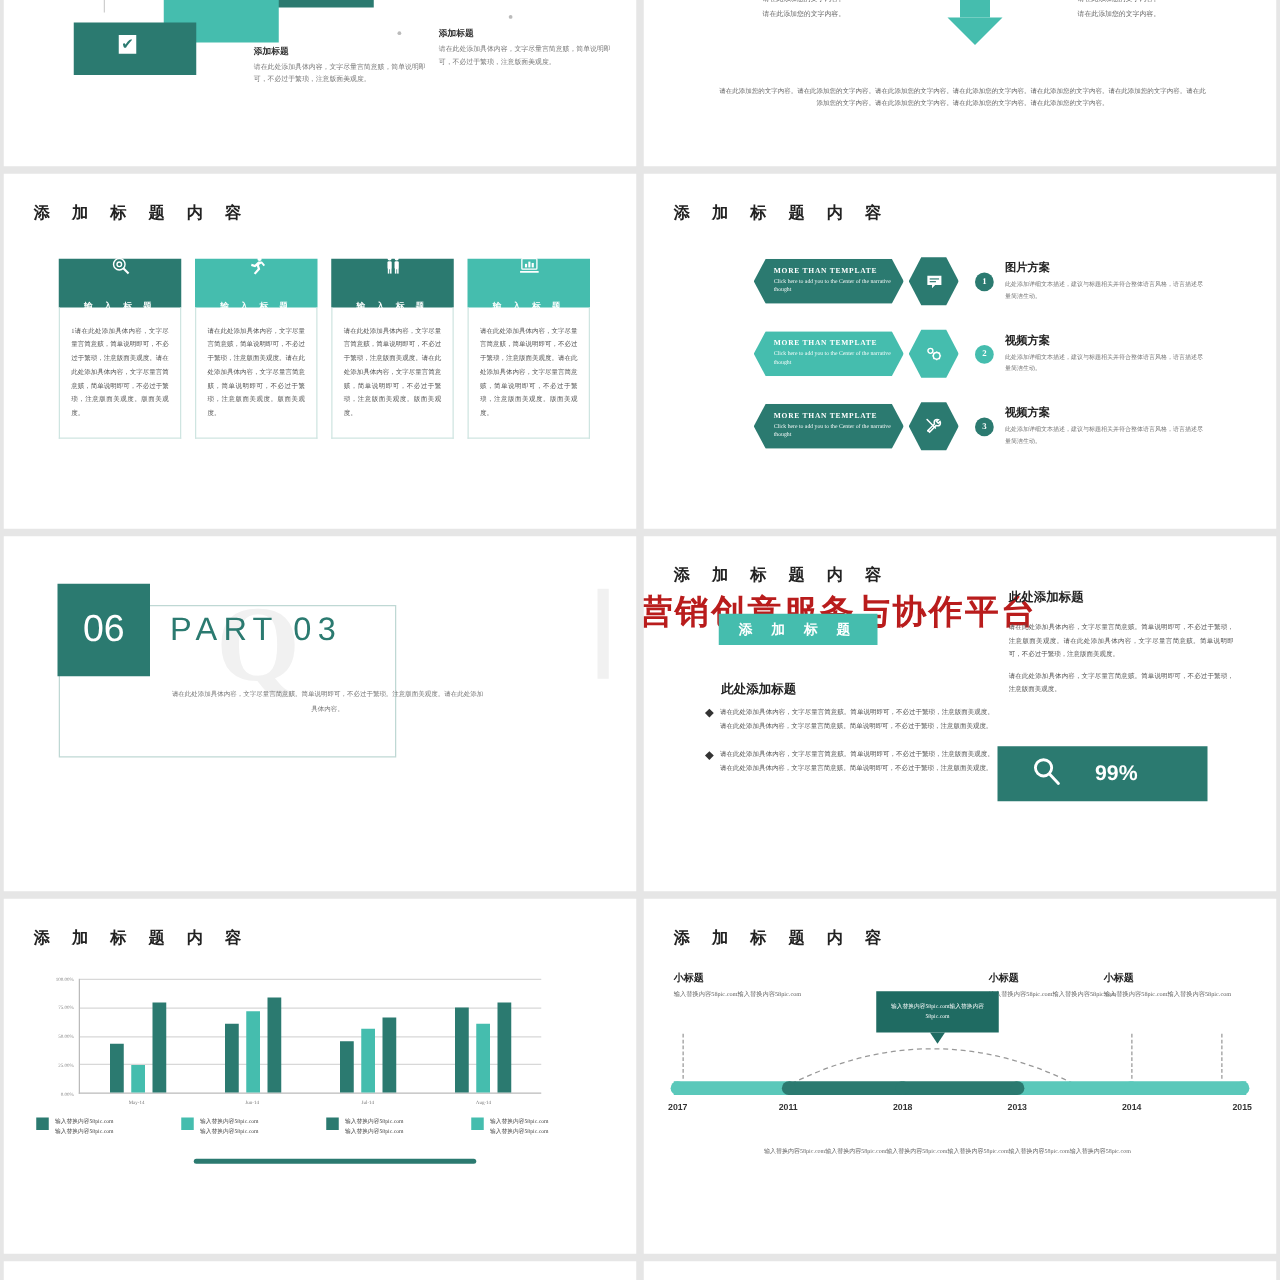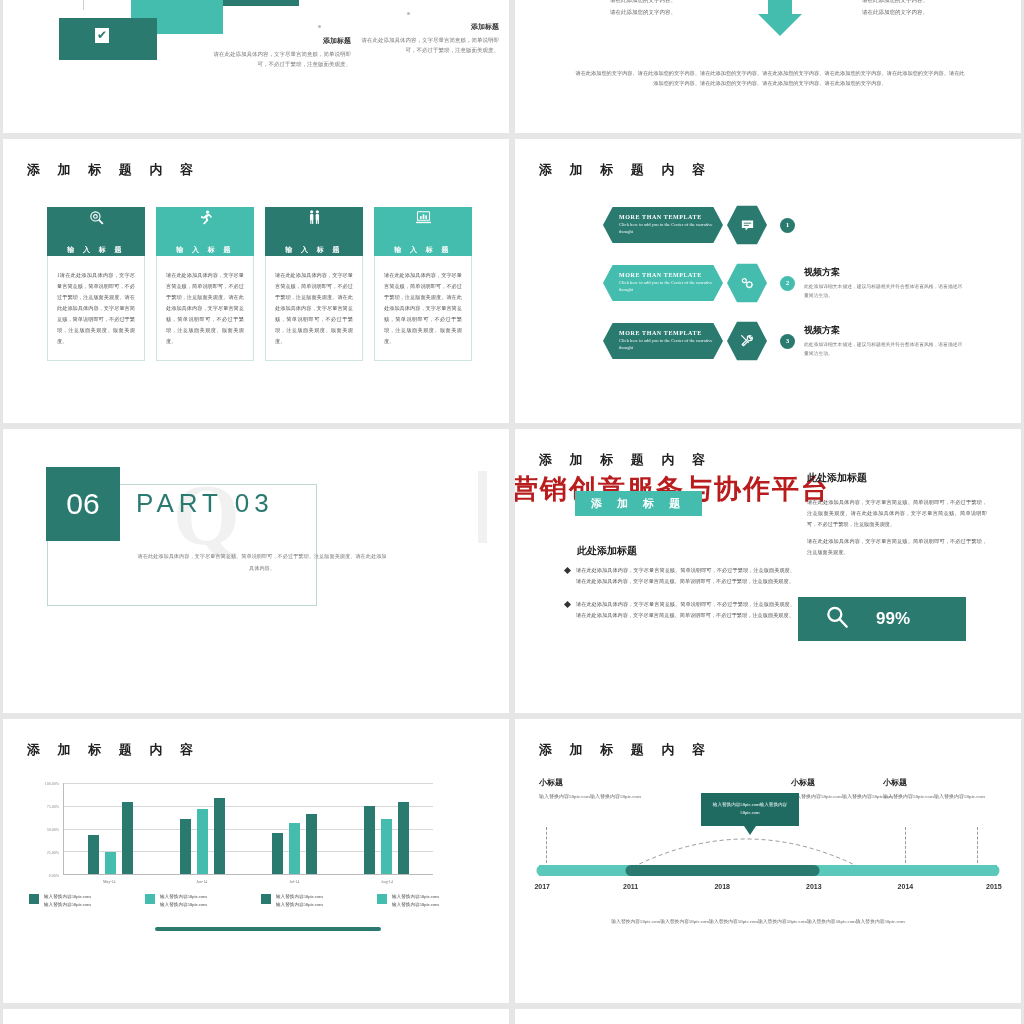--- a/index.html
+++ b/index.html
@@ -28,42 +28,42 @@
     letter-spacing:7px;
   }
 
   
   .sa-rect { position:absolute; }
   .r1 { left:56px; top:18px;  width:98px; height:42px; background:#2b7a70; }
   .r2 { left:128px; top:-28px; width:92px; height:62px; background:#45bdae; }
   .r3 { left:198px; top:-34px; width:98px; height:40px; background:#2b7a70; }
   .sa-icn { position:absolute; color:#fff; font-size:16px; }
   .sa-line { position:absolute; background:#cfcfcf; }
-  .sa-txt { position:absolute; text-align:right; width:120px;font-family:Liberation Serif, serif; }
+  .sa-txt { position:absolute; text-align:left; width:120px;font-family:Liberation Serif, serif; }
   .sa-h { font-size:7px; font-weight:700; color:#333; margin-bottom:3px; }
   .sa-p { font-size:5.5px; line-height:1.85; color:#777; }
   .sa-dot { position:absolute; width:3px; height:3px; border-radius:50%; background:#bbb; }
 
   
   .sb-p { position:absolute; font-size:5.5px; line-height:2.2; color:#666; text-align:center; }
   .arrow-wrap { position:absolute; left:243px; top:-16px; }
   .arrow-stem { width:24px; height:30px; background:#45bdae; margin:0 auto; }
   .arrow-head {
     width:0; height:0; margin:0 auto;
     border-left:22px solid transparent; border-right:22px solid transparent;
     border-top:22px solid #45bdae;
   }
   .sb-foot { position:absolute; left:60px; top:68px; width:390px;
              font-size:5.2px; line-height:2.0; color:#666; text-align:center; }
 
   
   .cards { position:absolute; left:44px; top:68px; display:flex; gap:11px; }
   .card { width:98px; }
   .card-head {
-    height:49px; display:flex; flex-direction:column;
+    height:39px; display:flex; flex-direction:column;
     align-items:center; justify-content:center; gap:19px;
   }
   .card-head.dark  { background:#2b7a70; }
   .card-head.light { background:#45bdae; }
   .card-ico { color:#fff; line-height:0; }
   .card-lbl { color:#fff; font-size:7px; letter-spacing:3.5px; font-weight:600; }
   .card-body {
     height:105px; border:1px solid #cfe5e1; border-top:none;
     padding:14px 9px 0; font-size:5.2px; line-height:2.1;
     color:#555; text-align:justify;
@@ -315,20 +315,24 @@
         <div class="hex-t2">Click here to add  you to the Center of the narrative thought</div>
       </div>
       <div class="hex-ico dark">
         <svg width="15" height="15" viewBox="0 0 24 24" fill="#fff">
           <path d="M3 4h18v12H13l-4 4v-4H3z"></path>
           <rect x="6" y="7.5" width="12" height="1.5" fill="#2b7a70"></rect>
           <rect x="6" y="11" width="8" height="1.5" fill="#2b7a70"></rect>
         </svg>
       </div>
       <div class="hex-num dark">1</div>
+      <div class="hex-txt">
+        <div class="hex-h">图片方案</div>
+        <div class="hex-p">此处添加详细文本描述，建议与标题相关并符合整体语言风格，语言描述尽量简洁生动。</div>
+      </div>
     </div>
 
     <div class="hexrow" style="left:88px;top:124px;">
       <div class="hex-bar light">
         <div class="hex-t1">MORE THAN TEMPLATE</div>
         <div class="hex-t2">Click here to add  you to the Center of the narrative thought</div>
       </div>
       <div class="hex-ico light">
         <svg width="16" height="16" viewBox="0 0 24 24" fill="none" stroke="#fff" stroke-width="1.7">
           <circle cx="8" cy="8.5" r="3"></circle>

